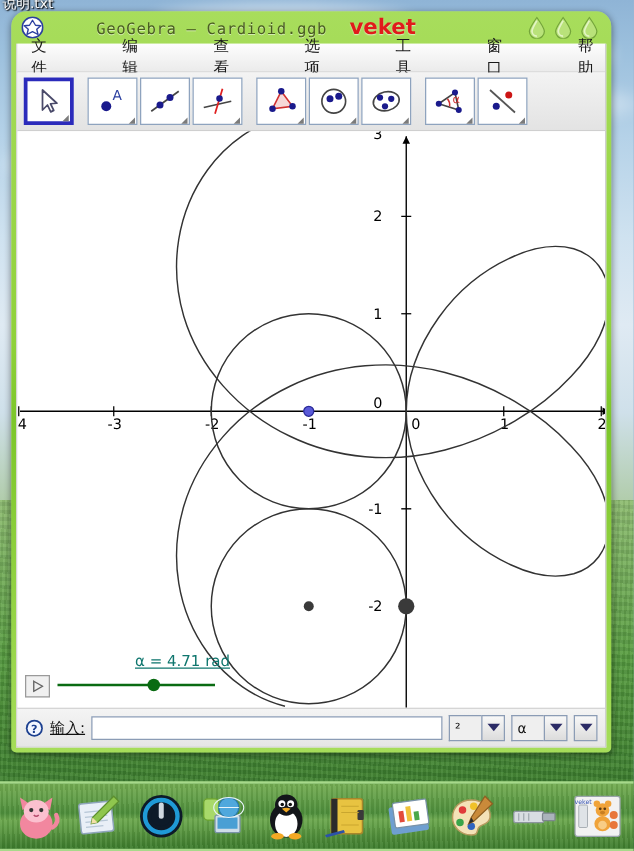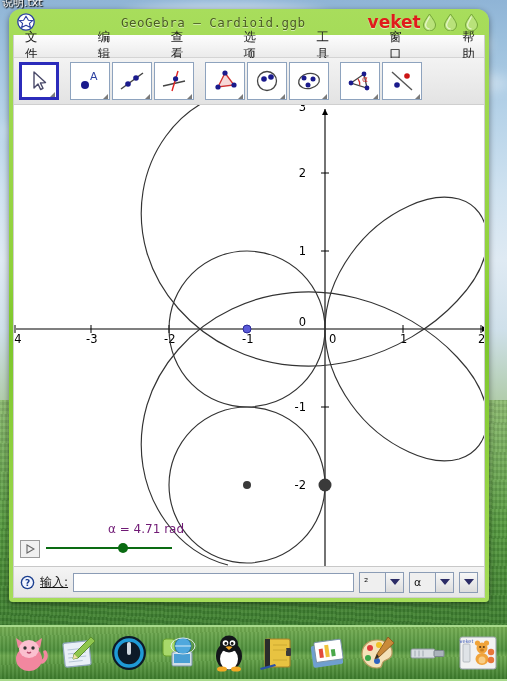--- a/index.html
+++ b/index.html
@@ -40,21 +40,21 @@
   
   #window{
     position:absolute;left:9px;top:9px;width:480px;height:593px;
     border-radius:12px 12px 4px 4px;
     background:linear-gradient(to bottom,#a8dd5c 0%,#8fd13a 45%,#7cc62a 55%,#a6dd5a 100%);
     box-shadow:0 2px 6px rgba(0,0,0,.45);
     padding:0 4px 4px 4px;box-sizing:border-box;
   }
   #titlebar{
     height:26px;position:relative;
-    display:flex;align-items:center;gap:44px;
+    display:flex;align-items:center;
   }
   #win-icon{
     width:18px;height:18px;margin-left:4px;flex:0 0 auto;
   }
   #win-title{
     flex:0 0 auto;margin-left:42px;
     color:#4a5d22;font-size:12.5px;letter-spacing:.5px;
     font-family:"DejaVu Sans Mono","Liberation Mono",monospace;
     text-shadow:0 1px 0 rgba(255,255,255,.5);
     white-space:nowrap;
@@ -120,22 +120,23 @@
   #sliderrow{
     position:absolute;left:6px;bottom:4px;width:180px;height:40px;
   }
   #sl-play{
     position:absolute;left:0;top:18px;width:18px;height:16px;
     border:1px solid #9a9a9a;background:#f0f0f0;cursor:pointer;
     display:flex;align-items:center;justify-content:center;
   }
   #sl-label{
     position:absolute;left:88px;top:0px;
-    color:#701a75;font-size:12px;white-space:nowrap;
-    font-family:"DejaVu Sans","Liberation Sans",sans-serif;
+    color:#0f766e;font-size:12px;white-space:nowrap;
+    font-family:"DejaVu Sans","Liberation Sans",sans-serif;
+    text-decoration:underline;
   }
   #sl-track{
     position:absolute;left:26px;top:25px;width:126px;height:2px;
     background:#0a6b12;cursor:pointer;
   }
   #sl-knob{
     position:absolute;left:98px;top:21px;width:10px;height:10px;
     border-radius:50%;background:#0a6b12;cursor:pointer;
   }
   

